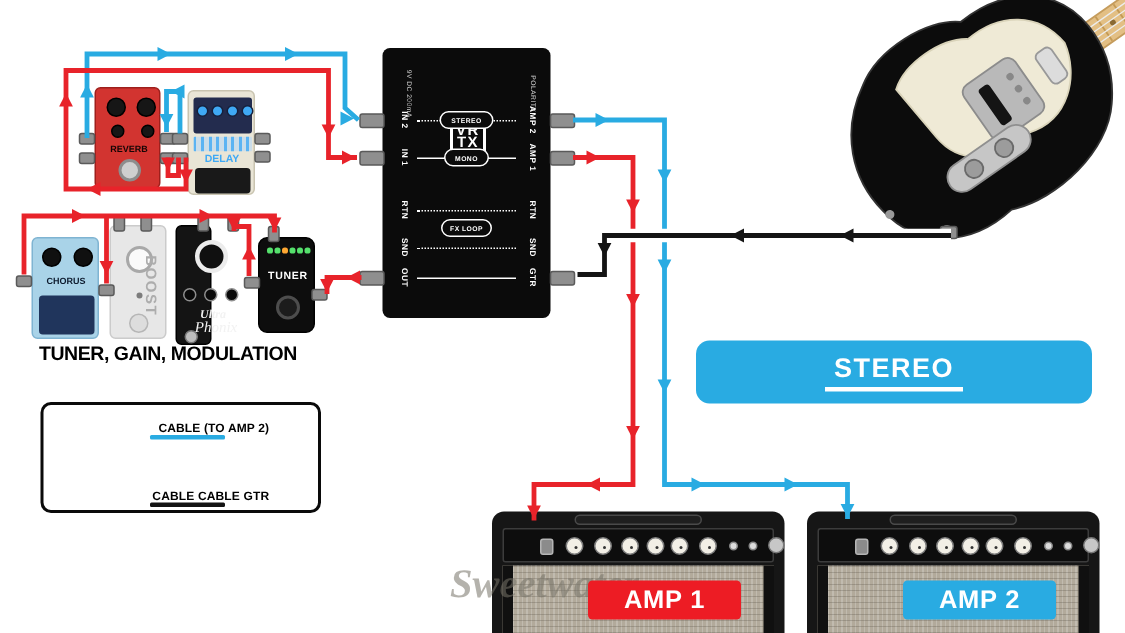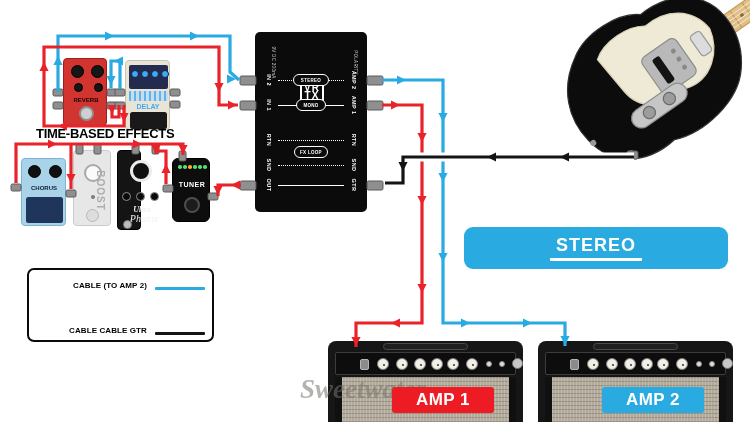--- a/index.html
+++ b/index.html
@@ -31,21 +31,21 @@
   #tunerp{background:#0d0d0d;border:1px solid #000;border-radius:6px;}
   .treadle{position:absolute;border-radius:2.5px;}
   .fsw{position:absolute;border-radius:50%;}
   .led{position:absolute;width:3.5px;height:3.5px;border-radius:50%;background:#55e06c;}
   
   #stereo-banner{position:absolute;left:464px;top:227px;width:264px;height:42px;background:var(--c-blue,#29ABE2);border-radius:9px;
                  display:flex;align-items:center;justify-content:center;}
   #stereo-banner span{color:#fff;font-weight:800;font-size:18px;letter-spacing:1px;border-bottom:3px solid #fff;padding:0 6px 2px;}
   
   #legend{position:absolute;left:27px;top:268px;width:187px;height:74px;background:#fff;border:2px solid #0a0a0a;border-radius:7px;}
-  .leg-row{position:absolute;left:0;width:100%;display:flex;align-items:flex-end;}
+  .leg-row{position:absolute;left:0;width:100%;display:flex;align-items:center;flex-direction:column;}
   .leg-txt{width:118px;text-align:right;font-size:8px;font-weight:800;color:#000;letter-spacing:.1px;}
   .leg-line{margin-left:8px;width:50px;height:3px;border-radius:1px;}
   
   .amp{position:absolute;top:341px;width:195px;height:81px;background:#161616;border-radius:8px 8px 0 0;}
   .amp-handle{position:absolute;left:55px;top:2px;width:85px;height:7px;background:#1f1f1f;border:1px solid #4a4a4a;border-radius:4px;}
   .amp-panel{position:absolute;left:7px;right:7px;top:11px;height:23px;background:#0d0d0d;border:1px solid #3c3c3c;border-radius:2px;}
   .amp-input{position:absolute;left:24px;top:6px;width:9px;height:11px;background:#8b8b8b;border:1px solid #b5b5b5;border-radius:2px;}
   .amp-knob{position:absolute;top:5px;width:12px;height:12px;border-radius:50%;background:#f2efe6;border:1px solid #7d7d7d;}
   .amp-knob:after{content:"";position:absolute;left:4.5px;top:4.5px;width:2px;height:2px;border-radius:50%;background:#333;}
   .amp-jack-s{position:absolute;top:8px;width:6px;height:6px;border-radius:50%;background:#ddd;border:1px solid #888;}
@@ -148,21 +148,20 @@
     <div class="knob" style="left:5px;top:9px;width:8px;height:8px;background:#3FA9F5;border:1px solid #16203c;"></div>
     <div class="knob" style="left:15px;top:9px;width:8px;height:8px;background:#3FA9F5;border:1px solid #16203c;"></div>
     <div class="knob" style="left:25px;top:9px;width:8px;height:8px;background:#3FA9F5;border:1px solid #16203c;"></div>
     <div class="knob" style="left:35px;top:9px;width:8px;height:8px;background:#3FA9F5;border:1px solid #16203c;"></div>
     <div class="abs" style="left:3px;top:30px;width:39px;height:10px;background:#cbdde9;border-radius:1px;
          background-image:repeating-linear-gradient(90deg,rgba(63,169,245,.8) 0 2px,transparent 2px 5px);"></div>
     <div class="ped-label" style="left:22px;top:42px;font-size:7px;color:#3FA9F5;">DELAY</div>
     <div class="treadle" style="left:4px;top:51px;width:37px;height:17px;background:#191919;"></div>
   </div>
 
-  <div class="grp-label" style="left:36px;top:126px;">TIME-BASED EFFECTS</div>
 
   <div class="pedal" id="chorus" style="left:21px;top:158px;width:45px;height:68px;">
     <div class="knob" style="left:6px;top:6px;width:13px;height:13px;background:#101010;border:1px solid #000;"></div>
     <div class="knob" style="left:27px;top:6px;width:13px;height:13px;background:#101010;border:1px solid #000;"></div>
     <div class="ped-label" style="left:22px;top:26px;font-size:6px;color:#0d1b2e;">CHORUS</div>
     <div class="treadle" style="left:4px;top:38px;width:37px;height:26px;background:#20355c;"></div>
   </div>
 
   <div class="pedal" id="boost" style="left:73px;top:150px;width:38px;height:76px;">
     <div class="knob" style="left:10px;top:13px;width:18px;height:18px;background:#fafafa;border:2px solid #9a9a9a;"></div>
@@ -185,20 +184,21 @@
     <div class="led" style="left:5px;top:6px;"></div>
       <div class="led" style="left:10px;top:6px;"></div>
     <div class="led" style="left:15px;top:6px;background:#ffa733;"></div>
       <div class="led" style="left:20px;top:6px;"></div>
     <div class="led" style="left:25px;top:6px;"></div>
       <div class="led" style="left:30px;top:6px;"></div>
     <div class="ped-label" style="left:19px;top:22px;font-size:7px;color:#fff;letter-spacing:.5px;">TUNER</div>
     <div class="fsw" style="left:11px;top:38px;width:16px;height:16px;background:#1c1c1c;border:2.5px solid #4d4d4d;"></div>
   </div>
 
+  <div class="grp-label" style="left:26px;top:228px;">TUNER, GAIN, MODULATION</div>
 
   <div id="stereo-banner" style="background: rgb(41, 171, 226);">
     <span>STEREO</span>
   </div>
 
   <div id="legend">
     <div class="leg-row" style="top:11px;">
       <div class="leg-txt">CABLE (TO AMP 2)</div>
       <div class="leg-line" style="background: rgb(41, 171, 226);"></div>
     </div>

